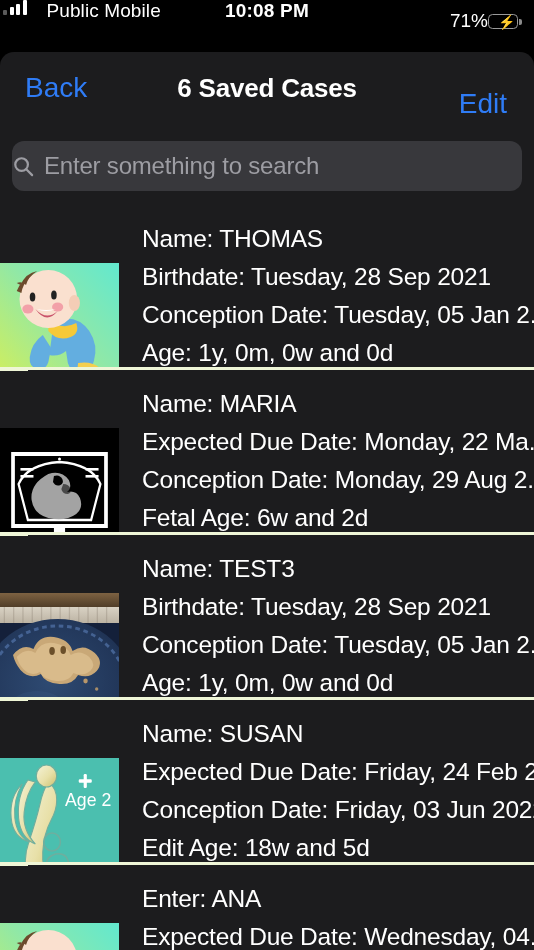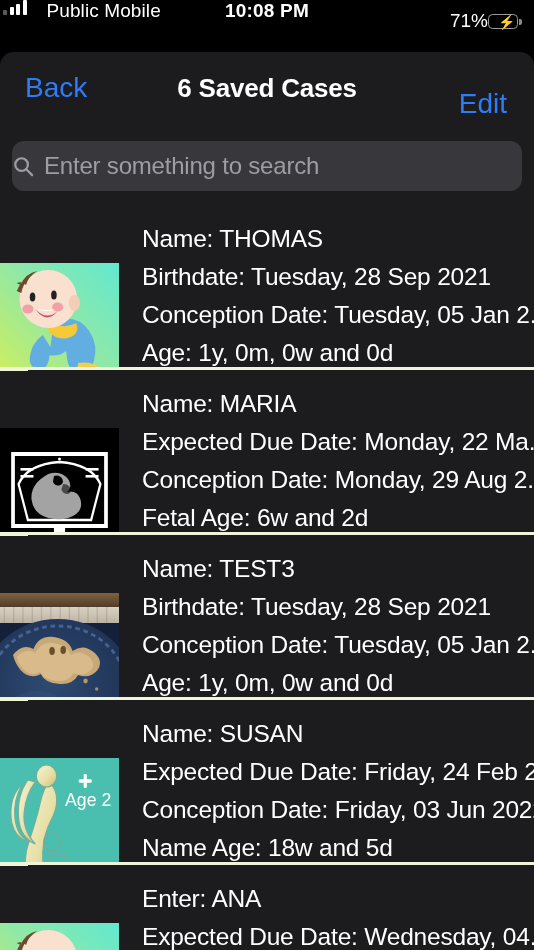--- a/index.html
+++ b/index.html
@@ -414,21 +414,21 @@
             <rect x="84.7" y="21.3" width="14" height="3.4" rx="1.2"></rect>
           </g>
 
           <text x="70" y="48" font-family="Liberation Sans, sans-serif" font-size="19" font-weight="400" fill="#ffffff">Age 2</text>
         </svg>
       </div>
       <div class="row-text">
         <div class="row-line">Name: SUSAN</div>
         <div class="row-line">Expected Due Date: Friday, 24 Feb 2...</div>
         <div class="row-line">Conception Date: Friday, 03 Jun 2022</div>
-        <div class="row-line">Name Age: 18w and 5d</div>
+        <div class="row-line">Edit Age: 18w and 5d</div>
       </div>
       <div class="row-sep">
         <span class="sep-thick"></span>
           <span class="sep-thin"></span>
       </div>
     </div>
 
     <div class="row">
       <div class="thumb">
         <svg class="art-baby" viewBox="0 0 128 130" preserveAspectRatio="none">

